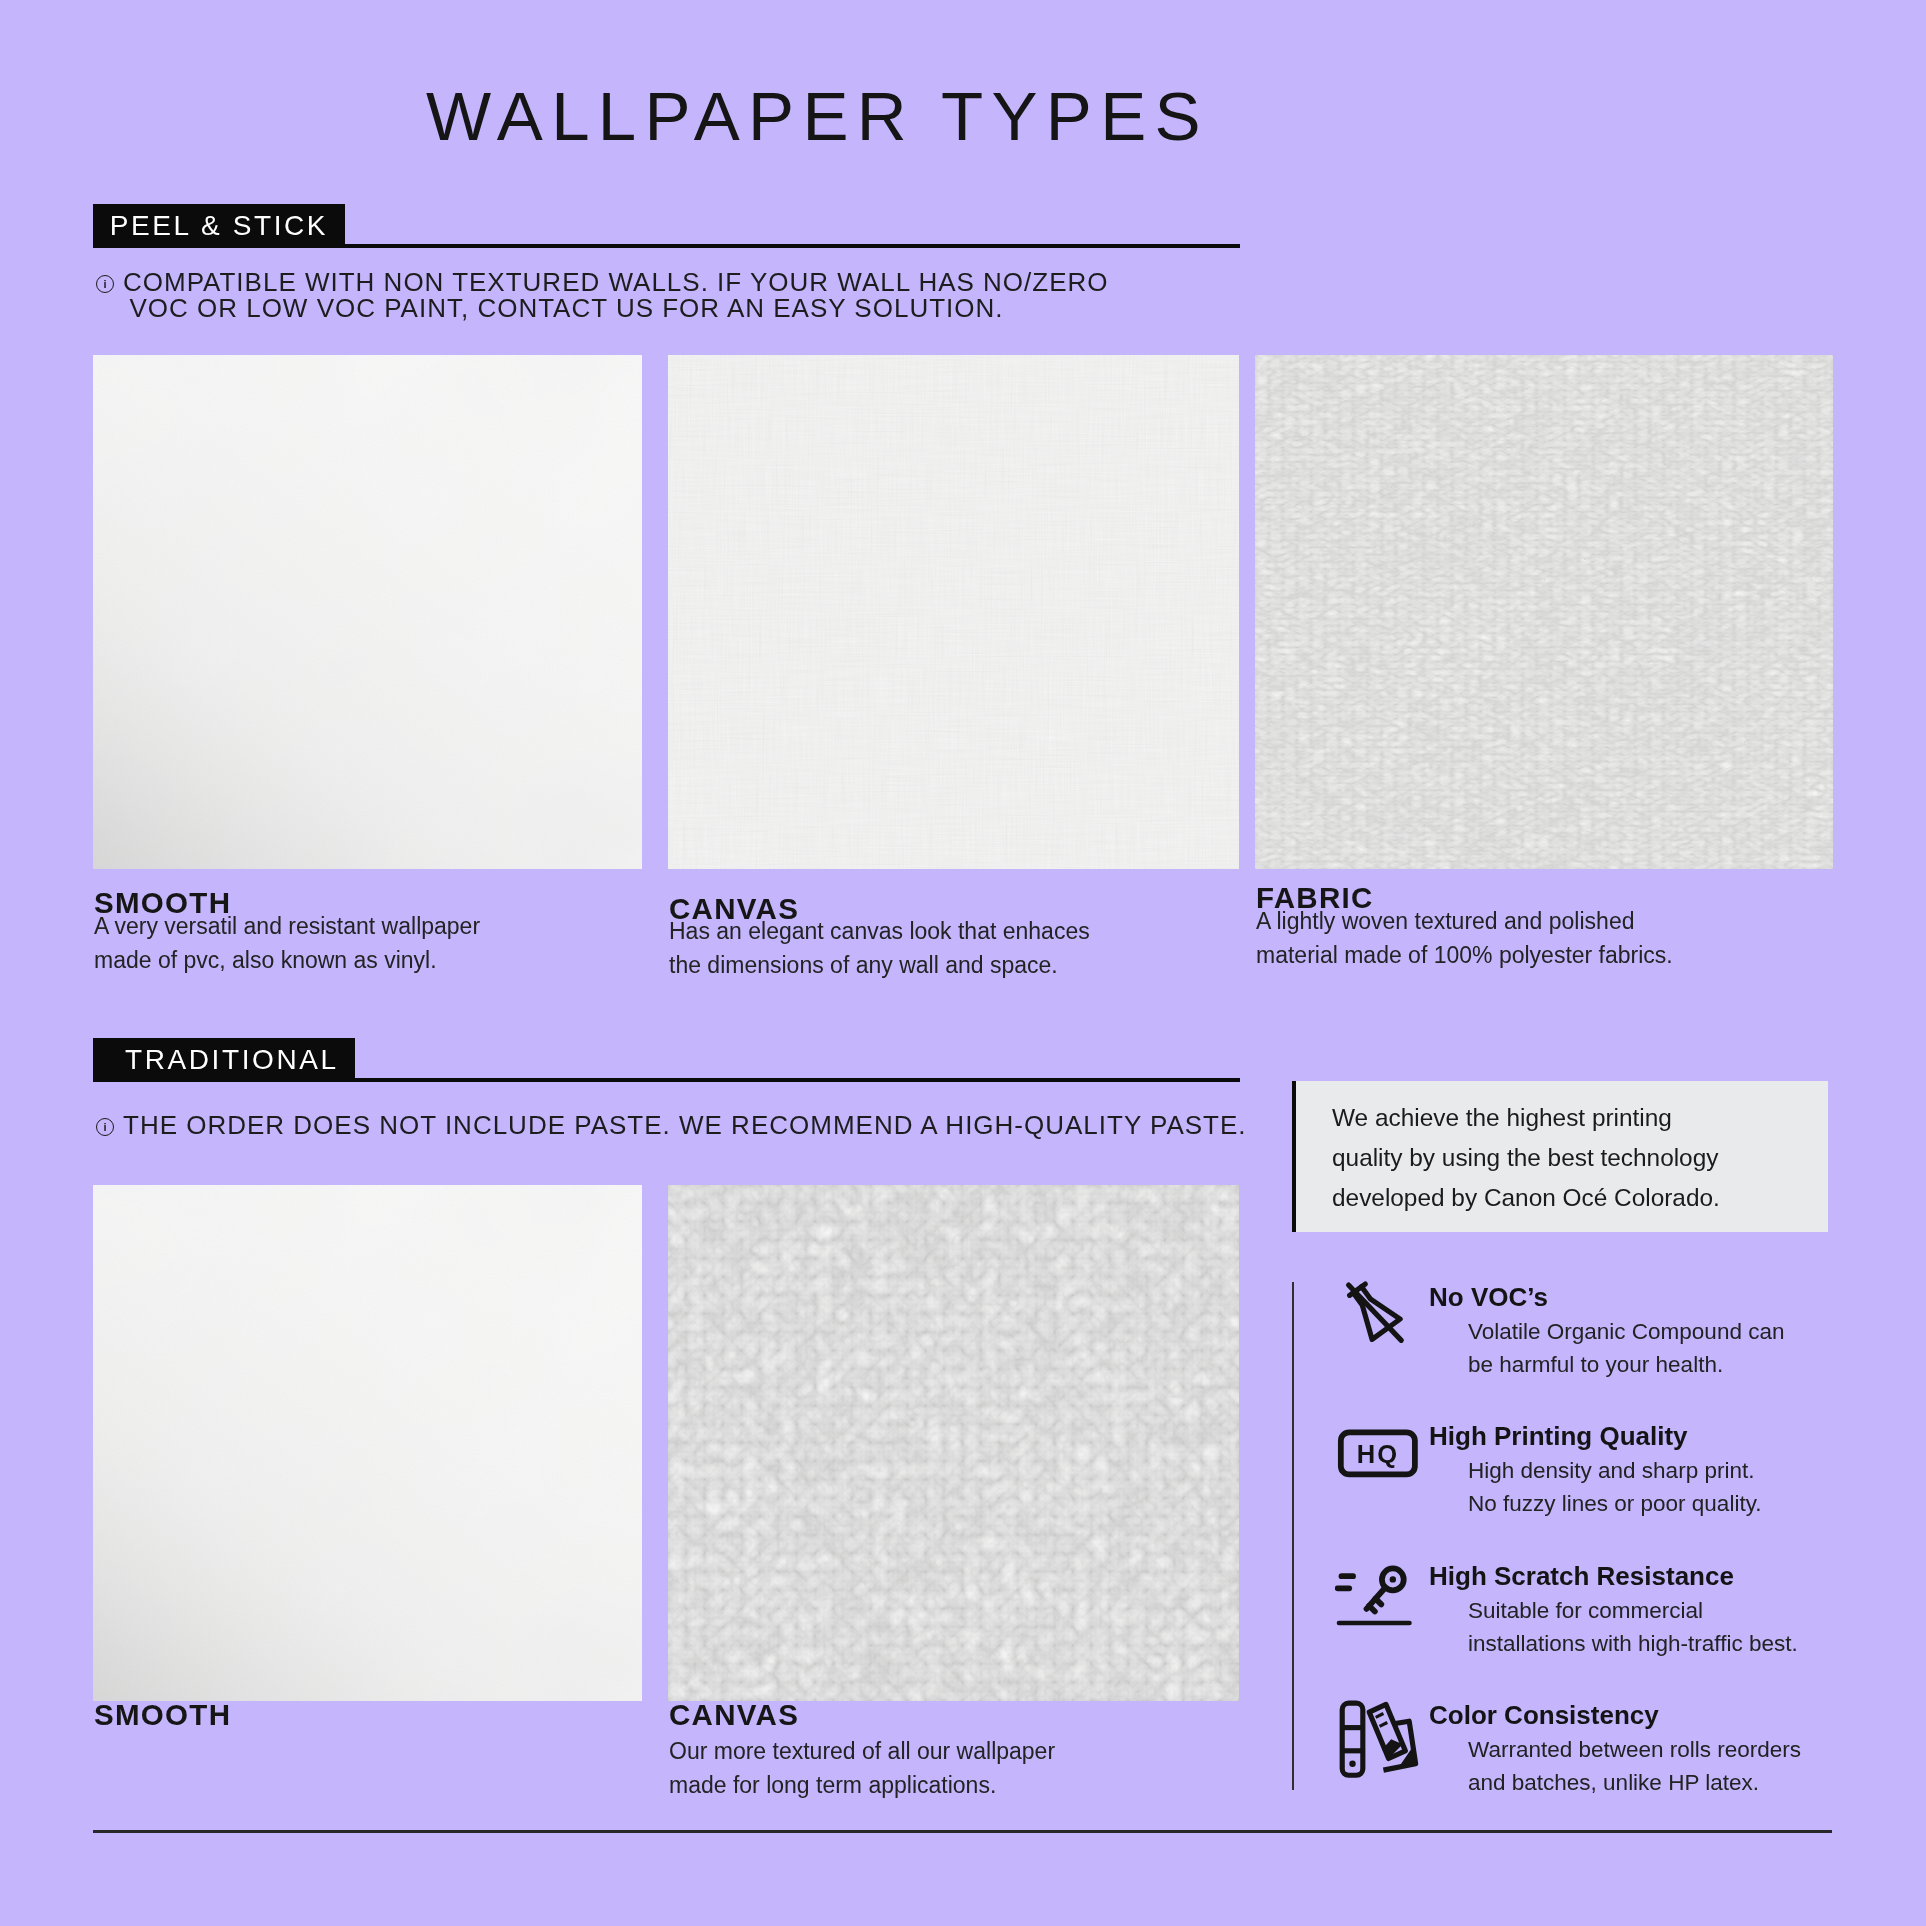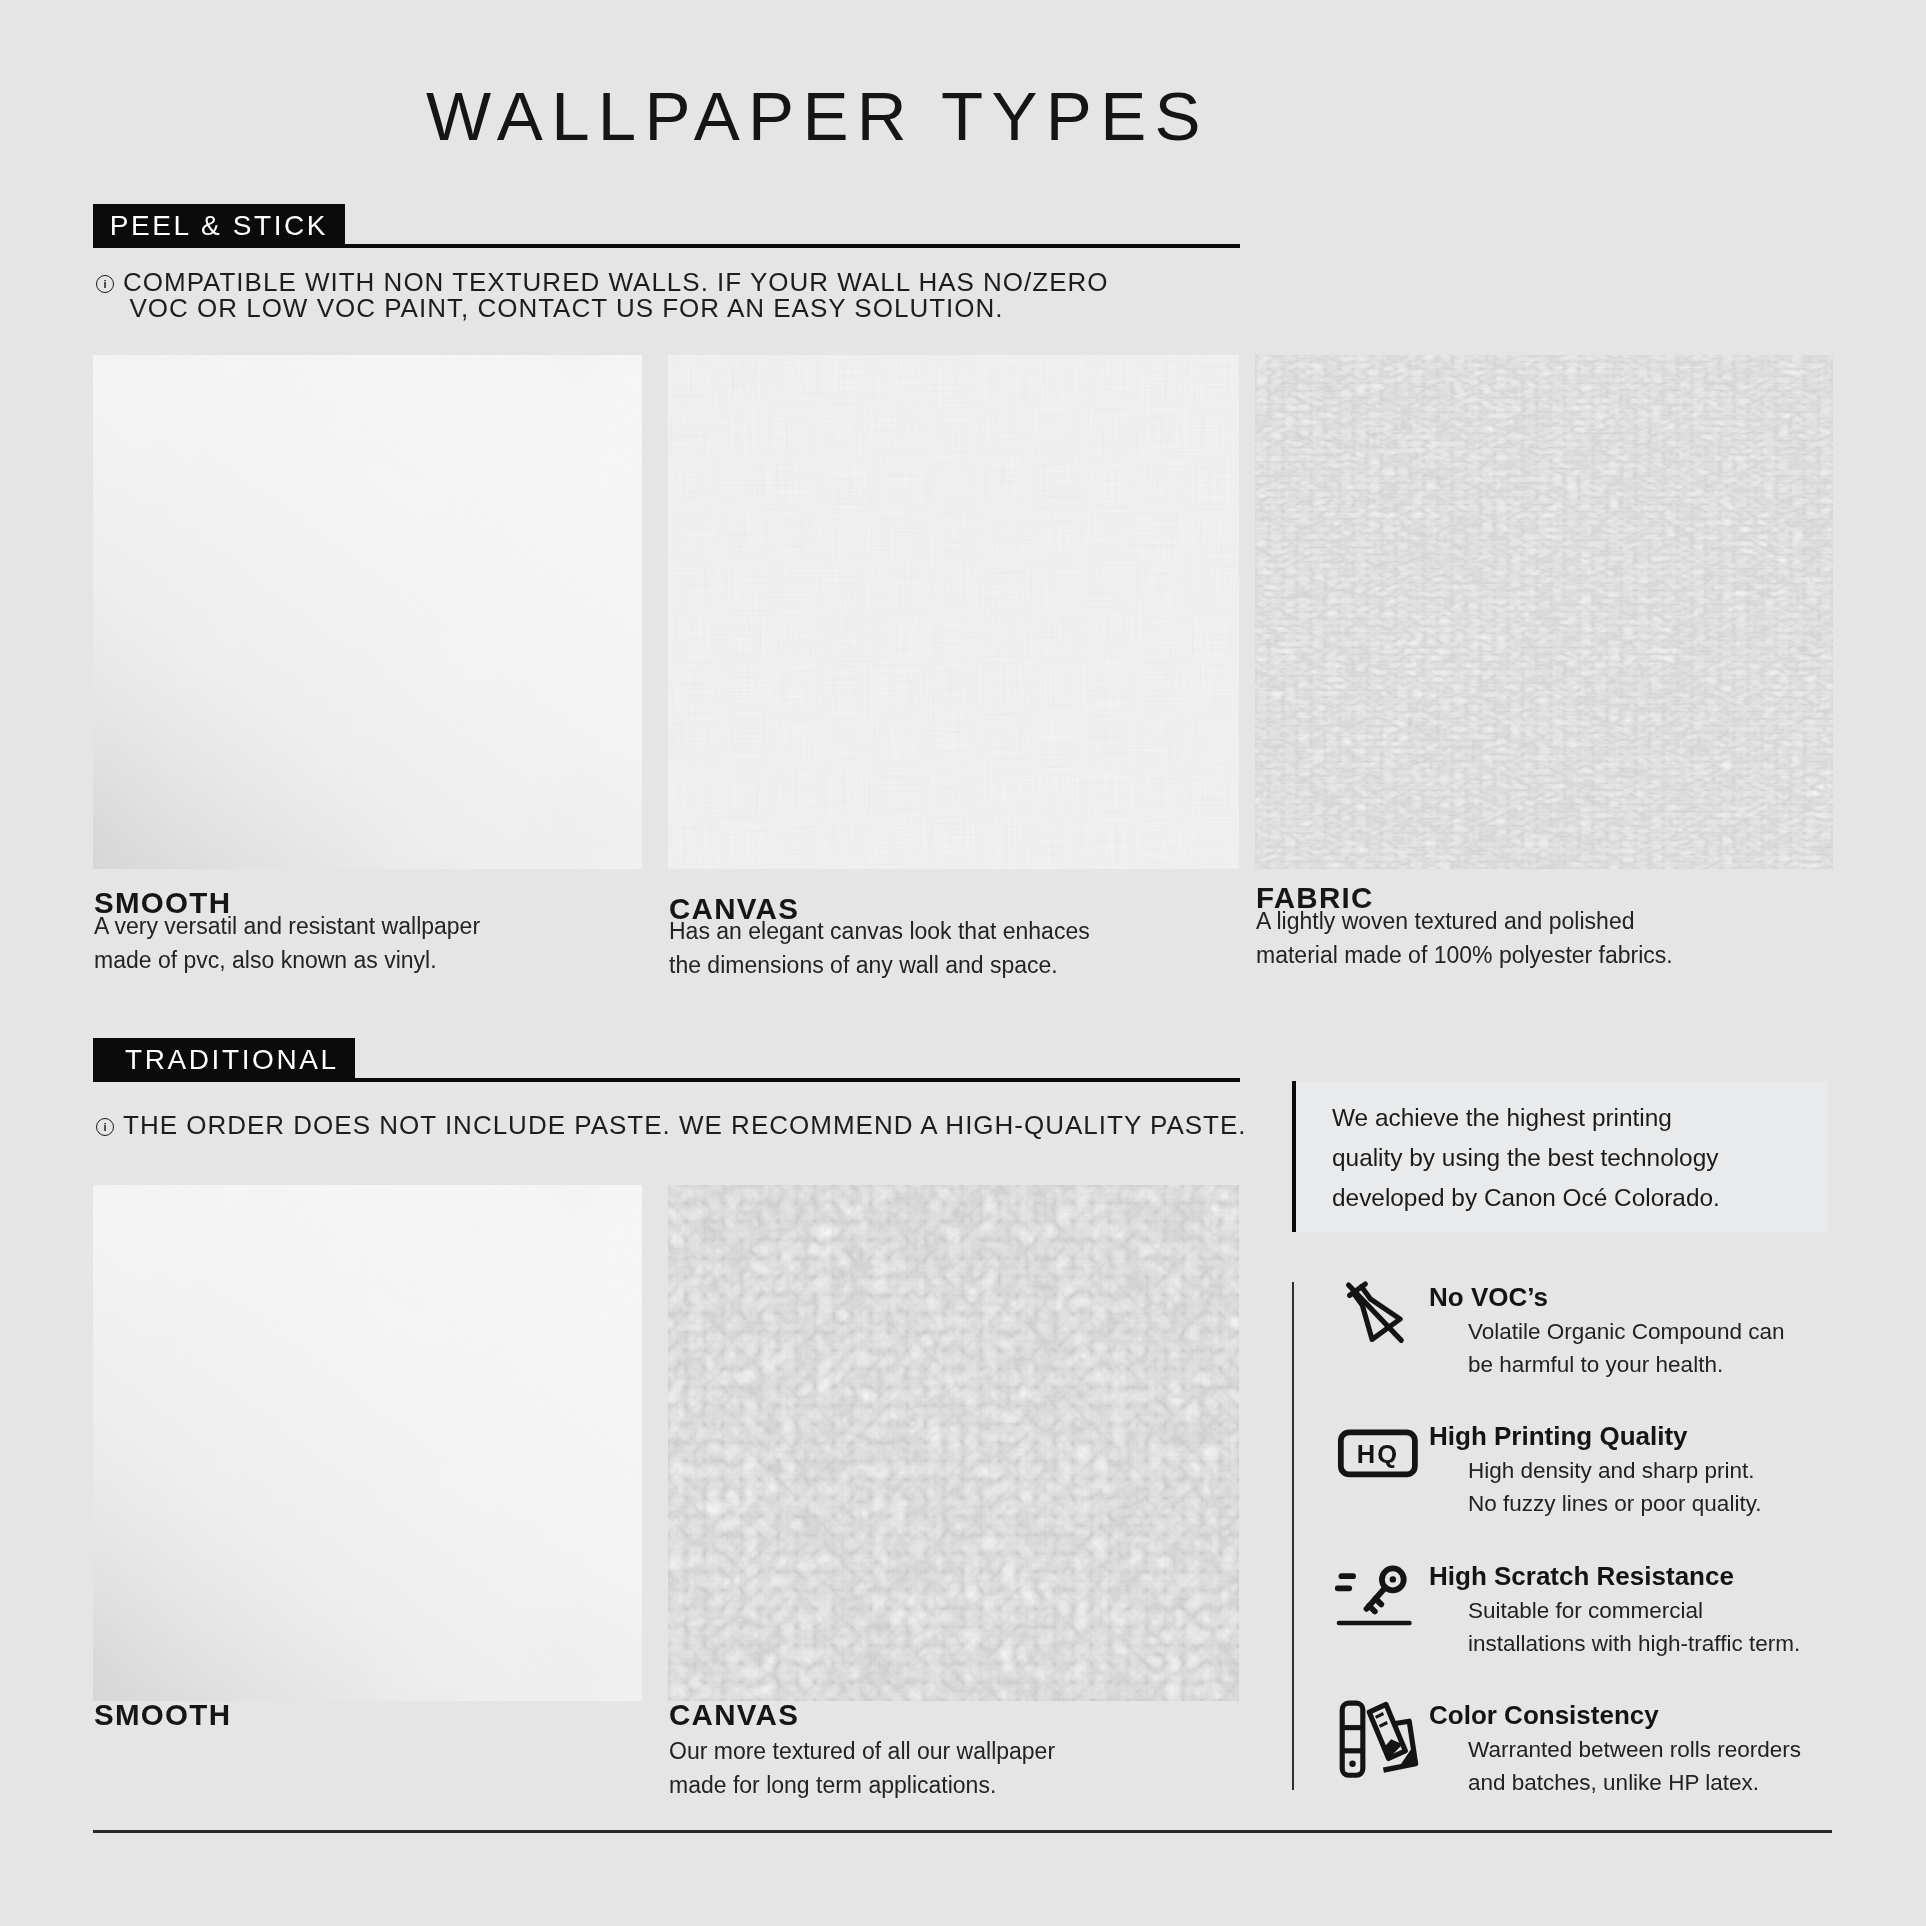--- a/index.html
+++ b/index.html
@@ -1,16 +1,16 @@
 <!DOCTYPE html>
 <html style="font-size:10.3px"><head>
 <meta charset="utf-8">
 <style>
   html,body{margin:0;padding:0;background:#ffffff;}
-  .page{position:relative;width:1926px;height:1926px;background:#e5e5e5;overflow:hidden;
+  .page{position:relative;width:1926px;height:1926px;background:#c4b5fd;overflow:hidden;
         font-family:"Liberation Sans", sans-serif;color:#1c1c1c;}
   .title{position:absolute;left:426px;top:77px;margin:0;font-size:69px;font-weight:300;
          letter-spacing:8.3px;color:#151515;white-space:nowrap;}
   .badge{position:absolute;height:44px;background:#0b0b0b;color:#ffffff;display:flex;align-items:center;
          padding:0 16.7px;font-size:28px;letter-spacing:2.6px;font-weight:400;white-space:nowrap;z-index:2;}
   .hline{position:absolute;height:3.9px;background:#0b0b0b;z-index:1;}
   .hline2{position:absolute;height:3.2px;background:#282828;}
   .vline{position:absolute;width:1.9px;background:#2f2f2f;}
   .info-icon{position:absolute;width:16px;height:16px;border:1.9px solid #1b1b1b;border-radius:50%;
              display:flex;align-items:center;justify-content:center;font-size:11px;font-weight:700;
@@ -225,21 +225,21 @@
         <path d="M10 33 H28"></path>
         <path d="M4 52 H22"></path>
       </g>
       <circle cx="90" cy="38" r="5" fill="#141414"></circle>
       <path d="M6 106 H116" stroke="#141414" stroke-width="7" stroke-linecap="round" fill="none"></path>
     </svg>
   </div>
   <div class="feat-title" style="left:1429px;top:1561px;">High Scratch Resistance</div>
   <div class="feat-desc" style="left:1429px;top:1594px;">
     <span class="td">Suitable for commercial</span>
-    <span class="td">installations with high-traffic term.</span>
+    <span class="td">installations with high-traffic best.</span>
   </div>
 
   <div class="icon" style="left:1337px;top:1698px;">
     <svg width="89" height="85" viewBox="0 0 138 132">
       <g stroke="#141414" stroke-width="8" fill="none" stroke-linejoin="round">
         <rect x="8" y="8" width="32" height="112" rx="10"></rect>
         <line x1="8" y1="46" x2="40" y2="46"></line>
         <line x1="8" y1="82" x2="40" y2="82"></line>
         <path d="M50 22 L76 10 L106 82 L80 94 Z"></path>
         <path d="M88 40 L112 36 L122 102 L72 112"></path>

